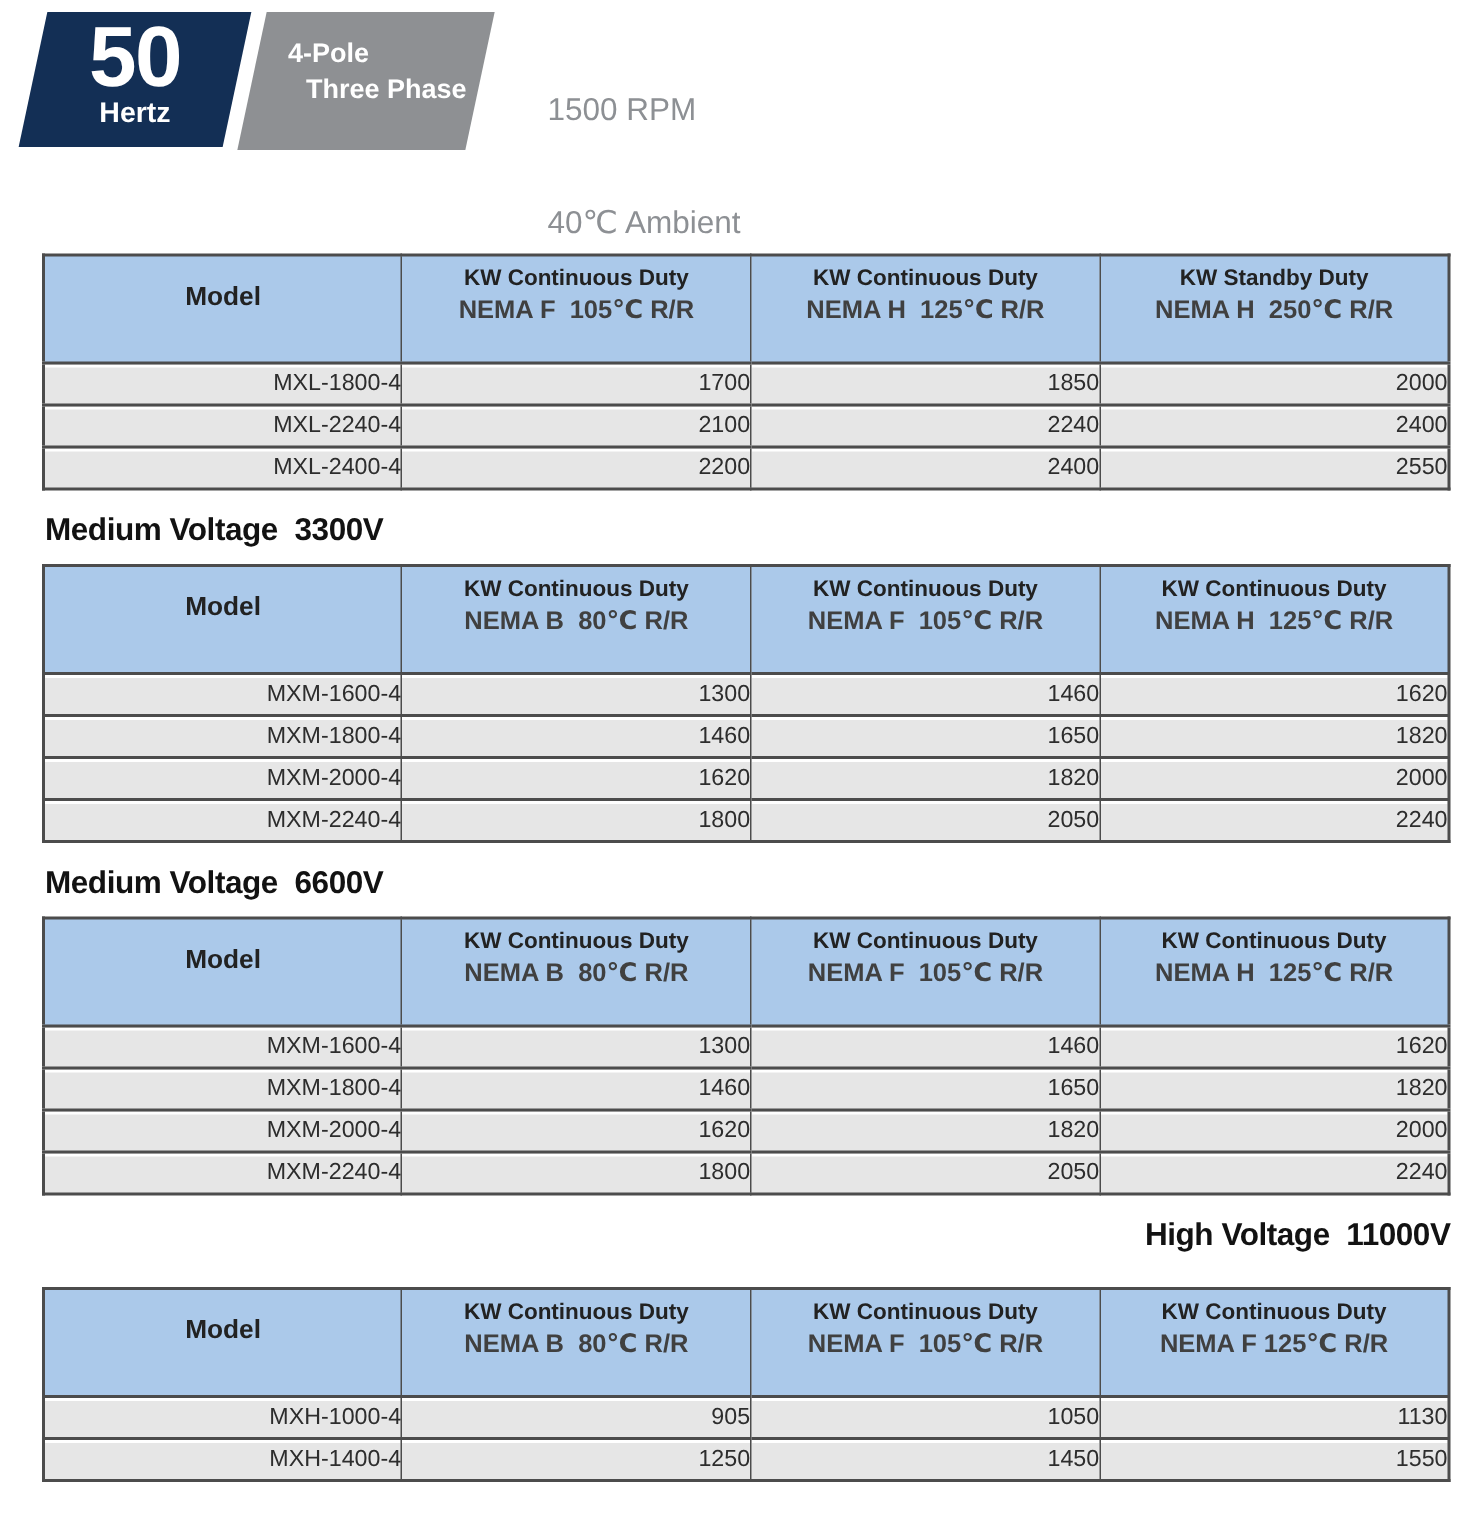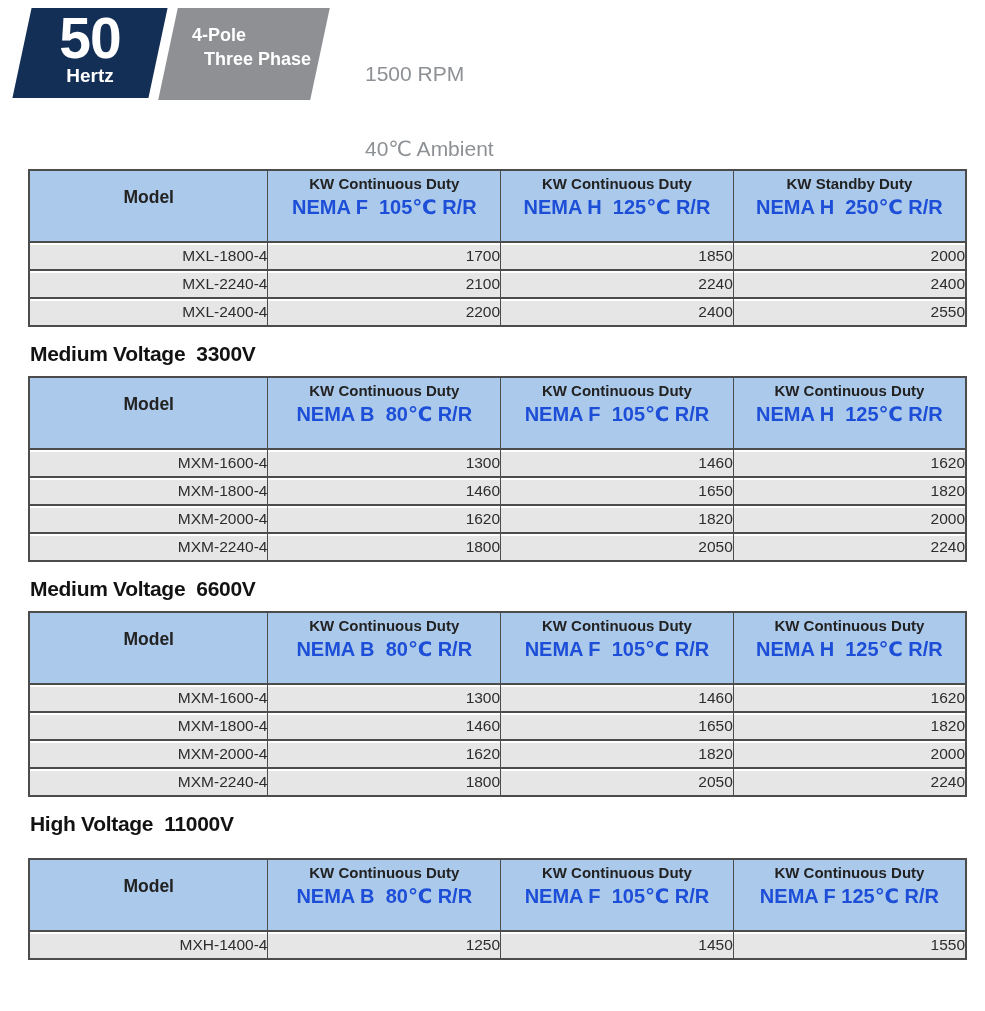--- a/index.html
+++ b/index.html
@@ -24,34 +24,34 @@
   .specs{position:absolute;left:365px;top:11px;color:#8d9094;font-size:21px;line-height:25px;white-space:pre-wrap;}
 
   
   #sections{margin-left:28px;width:939px;}
   .section{margin-top:15px;}
   .section:first-child{margin-top:57px;}
   .section-title{
     font-size:21px;font-weight:800;color:#121212;letter-spacing:-0.3px;
     margin:0 0 10px 2px;white-space:pre-wrap;
   }
-  .section:last-child .section-title{margin-bottom:22px;}
+  .section:last-child .section-title{margin-bottom:22px;text-align:right;}
 
   table{
     border-collapse:collapse;table-layout:fixed;width:939px;
     border:2px solid #4c4c4c;
   }
   col.model-col{width:25.5%;}
   th{
     background:#abc9ea;
     border:1.6px solid #4c4c4c;border-bottom:2px solid #4c4c4c;
     height:48px;vertical-align:middle;padding:2px 2px 20px;
   }
   .h1{font-weight:700;font-size:15px;color:#222222;line-height:1.3;}
-  .h2{font-weight:700;font-size:20px;color:#1d4ed8;line-height:1.3;white-space:pre-wrap;}
+  .h2{font-weight:700;font-size:17px;color:#404040;line-height:1.3;white-space:pre-wrap;}
   .model-label{font-size:17.5px;}
   td{
     background:#e6e6e6;
     border-left:1.6px solid #4c4c4c;border-right:1.6px solid #4c4c4c;
     border-top:2px solid #4c4c4c;
     box-shadow:inset 0 2px 0 #ffffff;
     height:23px;text-align:right;vertical-align:middle;
     font-size:15.5px;color:#2d2d2d;padding:1px 0 2px;
   }
 </style>
@@ -265,20 +265,26 @@
               <div class="h2">NEMA F  105℃ R/R</div>
             </th>
             <th>
               <div class="h1">KW Continuous Duty</div>
               <div class="h2">NEMA F 125℃ R/R</div>
             </th>
           </tr>
         </thead>
       <tbody>
           <tr>
+            <td>MXH-1000-4</td>
+            <td>905</td>
+            <td>1050</td>
+            <td>1130</td>
+          </tr>
+          <tr>
             <td>MXH-1400-4</td>
             <td>1250</td>
             <td>1450</td>
             <td>1550</td>
           </tr>
         </tbody>
     </table>
   </div>
 </div>
 

